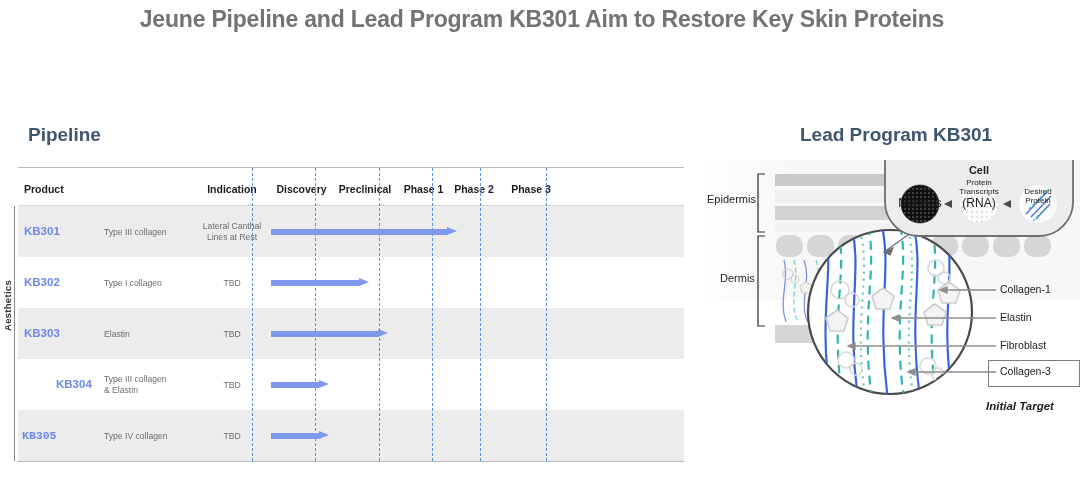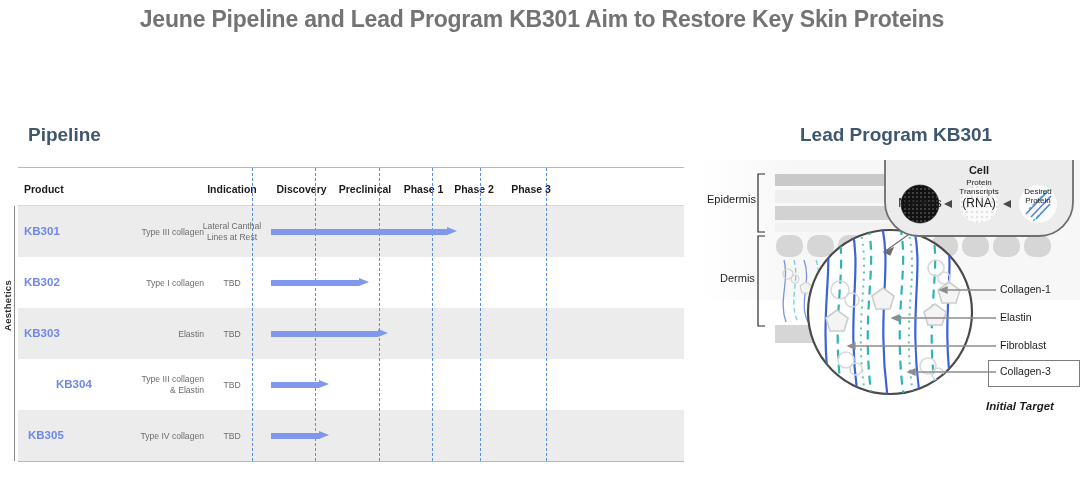--- a/index.html
+++ b/index.html
@@ -50,21 +50,21 @@
     position:absolute;top:8px;width:0;height:293px;
     border-left:1.4px dashed #5b8fe0;
   }
 
   .rowtext{position:absolute;height:51px;}
   .cell-product{
     position:absolute;font-size:11.5px;font-weight:bold;color:#6d88ea;
     white-space:nowrap;
   }
   .cell-gene,.cell-ind{
-    position:absolute;font-size:8.6px;color:#6d6d6d;line-height:11px;text-align:right;
+    position:absolute;font-size:8.6px;color:#6d6d6d;line-height:11px;
   }
   .cell-ind{text-align:center;}
 
   .arrow{position:absolute;height:9px;}
   .arrow .shaft{position:absolute;left:0;top:1.5px;height:6px;background:#7f97ec;}
   .arrow .head{
     position:absolute;top:0;width:0;height:0;
     border-top:4.5px solid transparent;border-bottom:4.5px solid transparent;
     border-left:10px solid #7f97ec;
   }
@@ -157,21 +157,21 @@
     <div class="cell-gene" style="left:86px;top:15px;width:100px;">Type III collagen</div>
     <div class="cell-gene" style="left:86px;top:26px;width:100px;">&amp; Elastin</div>
     <div class="cell-ind" style="left:176px;top:21px;width:76px;">TBD</div>
     <div class="arrow" style="left:253px;top:21px;width:58px;">
       <div class="shaft" style="width:48px;"></div>
         <div class="head" style="left:48px;"></div>
     </div>
   </div>
 
   <div class="rowtext" style="left:18px;top:250px;width:666px;">
-    <div class="cell-product" style="left:10px;top:19px;">KB305</div>
+    <div class="cell-product" style="left:4px;top:19px;font-family:Liberation Mono, monospace;">KB305</div>
     <div class="cell-gene" style="left:86px;top:21px;width:100px;">Type IV collagen</div>
     <div class="cell-ind" style="left:176px;top:21px;width:76px;">TBD</div>
     <div class="arrow" style="left:253px;top:21px;width:58px;">
       <div class="shaft" style="width:48px;"></div>
         <div class="head" style="left:48px;"></div>
     </div>
   </div>
 
 </div>
 

